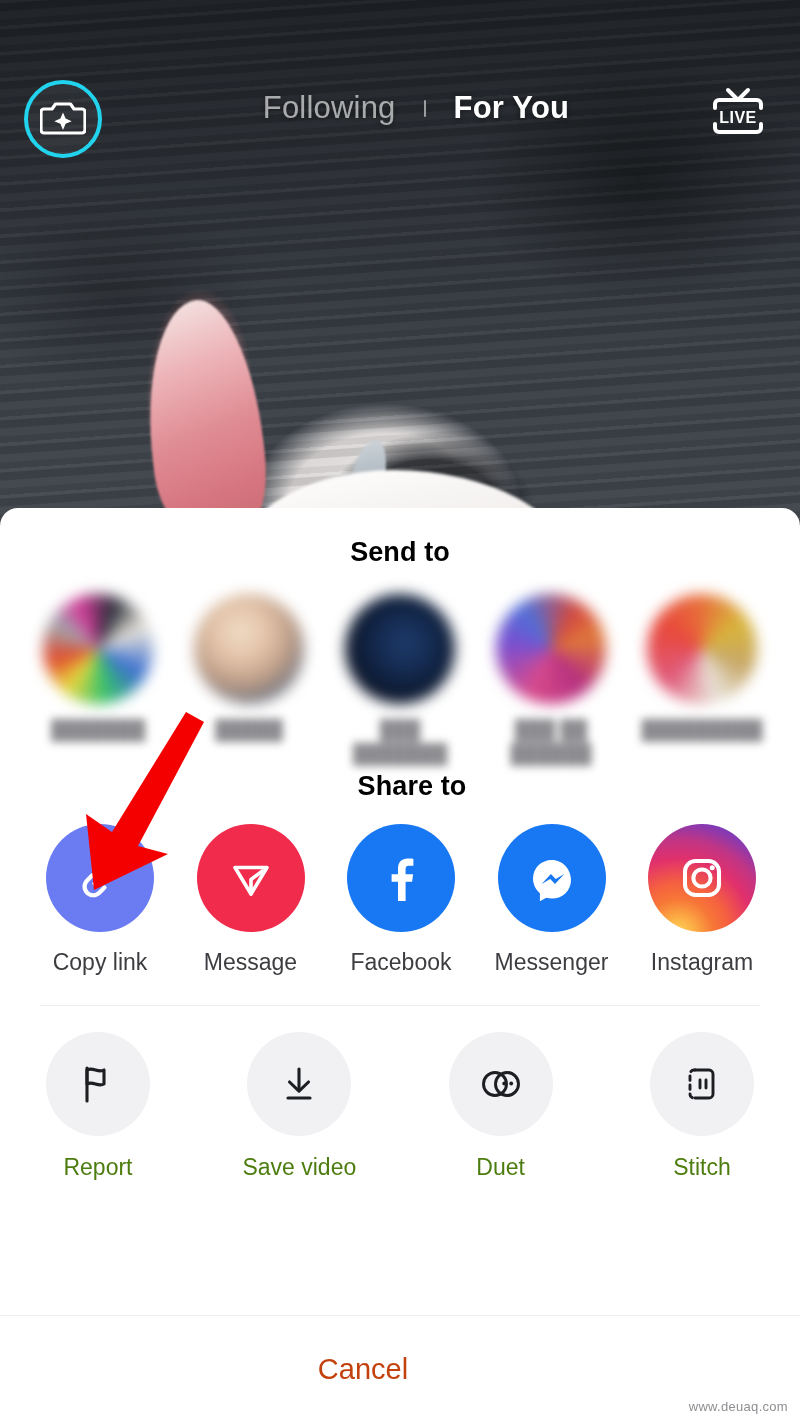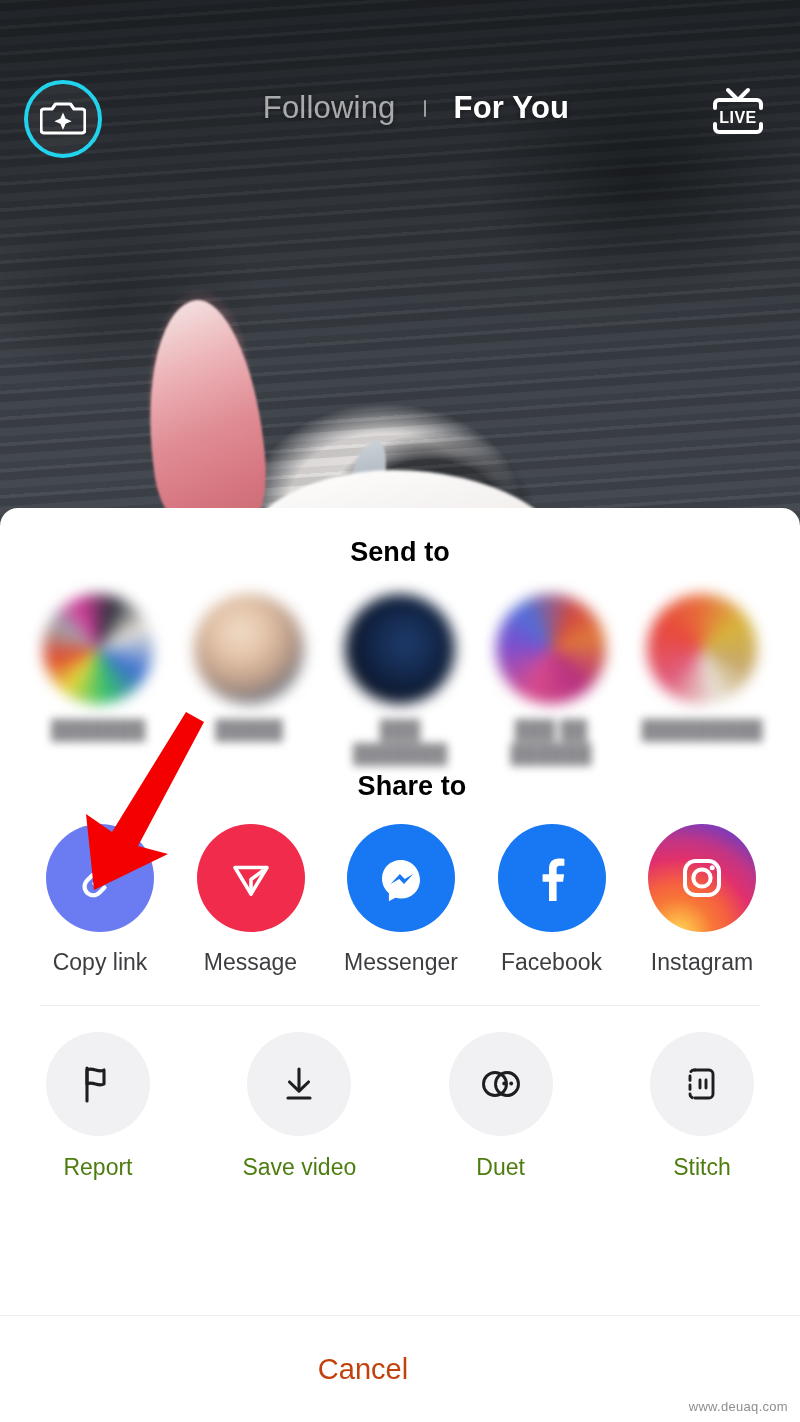--- a/index.html
+++ b/index.html
@@ -386,38 +386,38 @@
         <div class="app-icon ic-message">
           <svg width="58" height="58" viewBox="0 0 58 58" fill="none">
             <path d="M13 18.5h32L29 45z" stroke="#fff" stroke-width="3.6" stroke-linejoin="round" fill="none"></path>
             <path d="M29 45V30.5M29 30.5L40.5 22" stroke="#fff" stroke-width="3.6" stroke-linecap="round" stroke-linejoin="round"></path>
           </svg>
         </div>
         <div class="app-label">Message</div>
       </div>
 
       <div class="icon-cell">
+        <div class="app-icon ic-facebook">
+          <svg width="58" height="58" viewBox="0 0 58 58" fill="none">
+            <path d="M33.6 52V32.8h6.5l1-7.6h-7.5v-4.8c0-2.2.6-3.7 3.8-3.7h4V9.9c-.7-.1-3-.3-5.8-.3
+                     -5.7 0-9.6 3.5-9.6 9.9v5.7h-6.4v7.6H26V52z" fill="#fff"></path>
+          </svg>
+        </div>
+        <div class="app-label">Facebook</div>
+      </div>
+
+      <div class="icon-cell">
         <div class="app-icon ic-messenger">
           <svg width="62" height="62" viewBox="0 0 62 62" fill="none">
             <path d="M31 13C20.2 13 12 21.1 12 31.6c0 5.9 2.7 11.1 6.9 14.6v8.1l6.4-3.5c1.8.5 3.7.8 5.7.8
                      10.8 0 19-8.1 19-18.6S41.8 13 31 13z" fill="#fff"></path>
             <path d="M20.6 36.9l9.3-9.8 4.8 5 8.6-5-9.3 9.8-4.8-5z" fill="#1877f2"></path>
           </svg>
         </div>
         <div class="app-label">Messenger</div>
-      </div>
-
-      <div class="icon-cell">
-        <div class="app-icon ic-facebook">
-          <svg width="58" height="58" viewBox="0 0 58 58" fill="none">
-            <path d="M33.6 52V32.8h6.5l1-7.6h-7.5v-4.8c0-2.2.6-3.7 3.8-3.7h4V9.9c-.7-.1-3-.3-5.8-.3
-                     -5.7 0-9.6 3.5-9.6 9.9v5.7h-6.4v7.6H26V52z" fill="#fff"></path>
-          </svg>
-        </div>
-        <div class="app-label">Facebook</div>
       </div>
 
       <div class="icon-cell">
         <div class="app-icon ic-instagram">
           <svg width="60" height="60" viewBox="0 0 60 60" fill="none">
             <rect x="13" y="13" width="34" height="34" rx="10.5" stroke="#fff" stroke-width="4" fill="none"></rect>
             <circle cx="30" cy="30" r="8.6" stroke="#fff" stroke-width="4" fill="none"></circle>
             <circle cx="40.2" cy="19.8" r="2.5" fill="#fff"></circle>
           </svg>
         </div>

